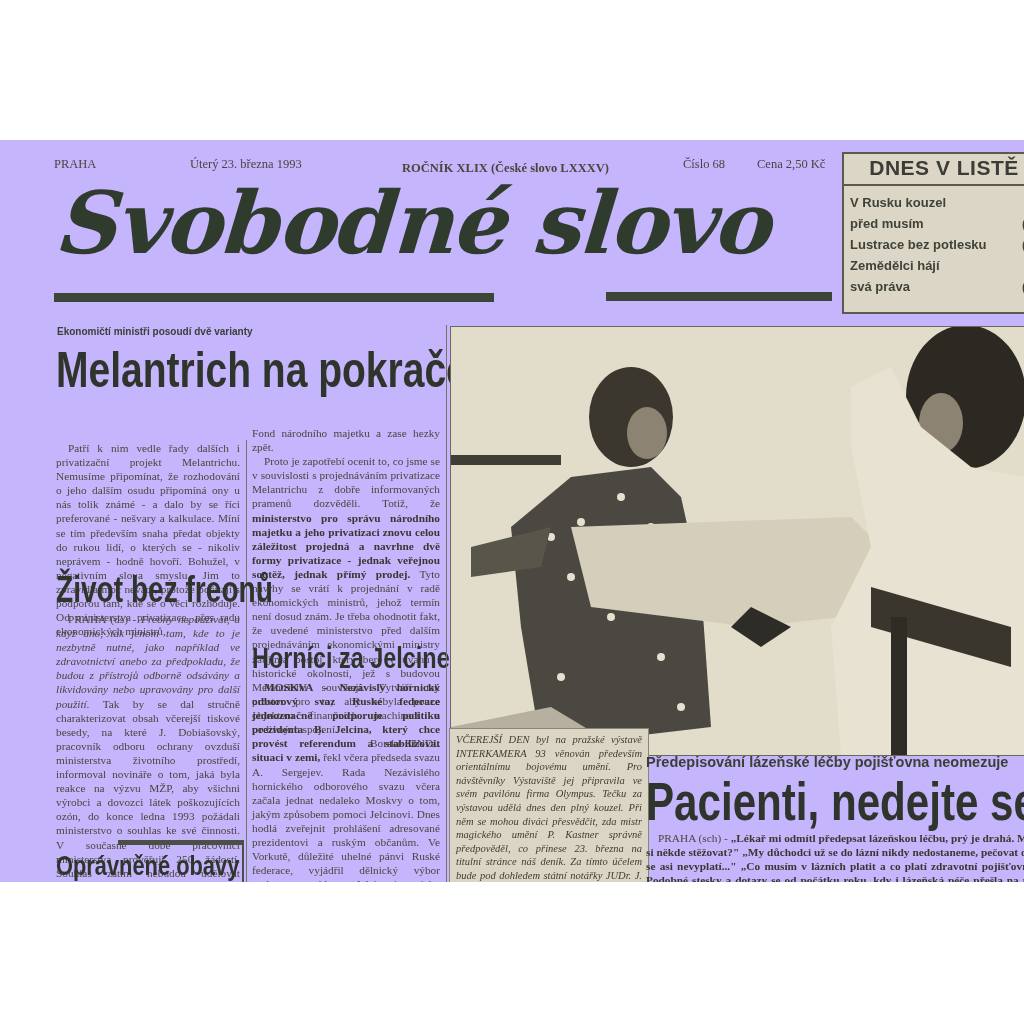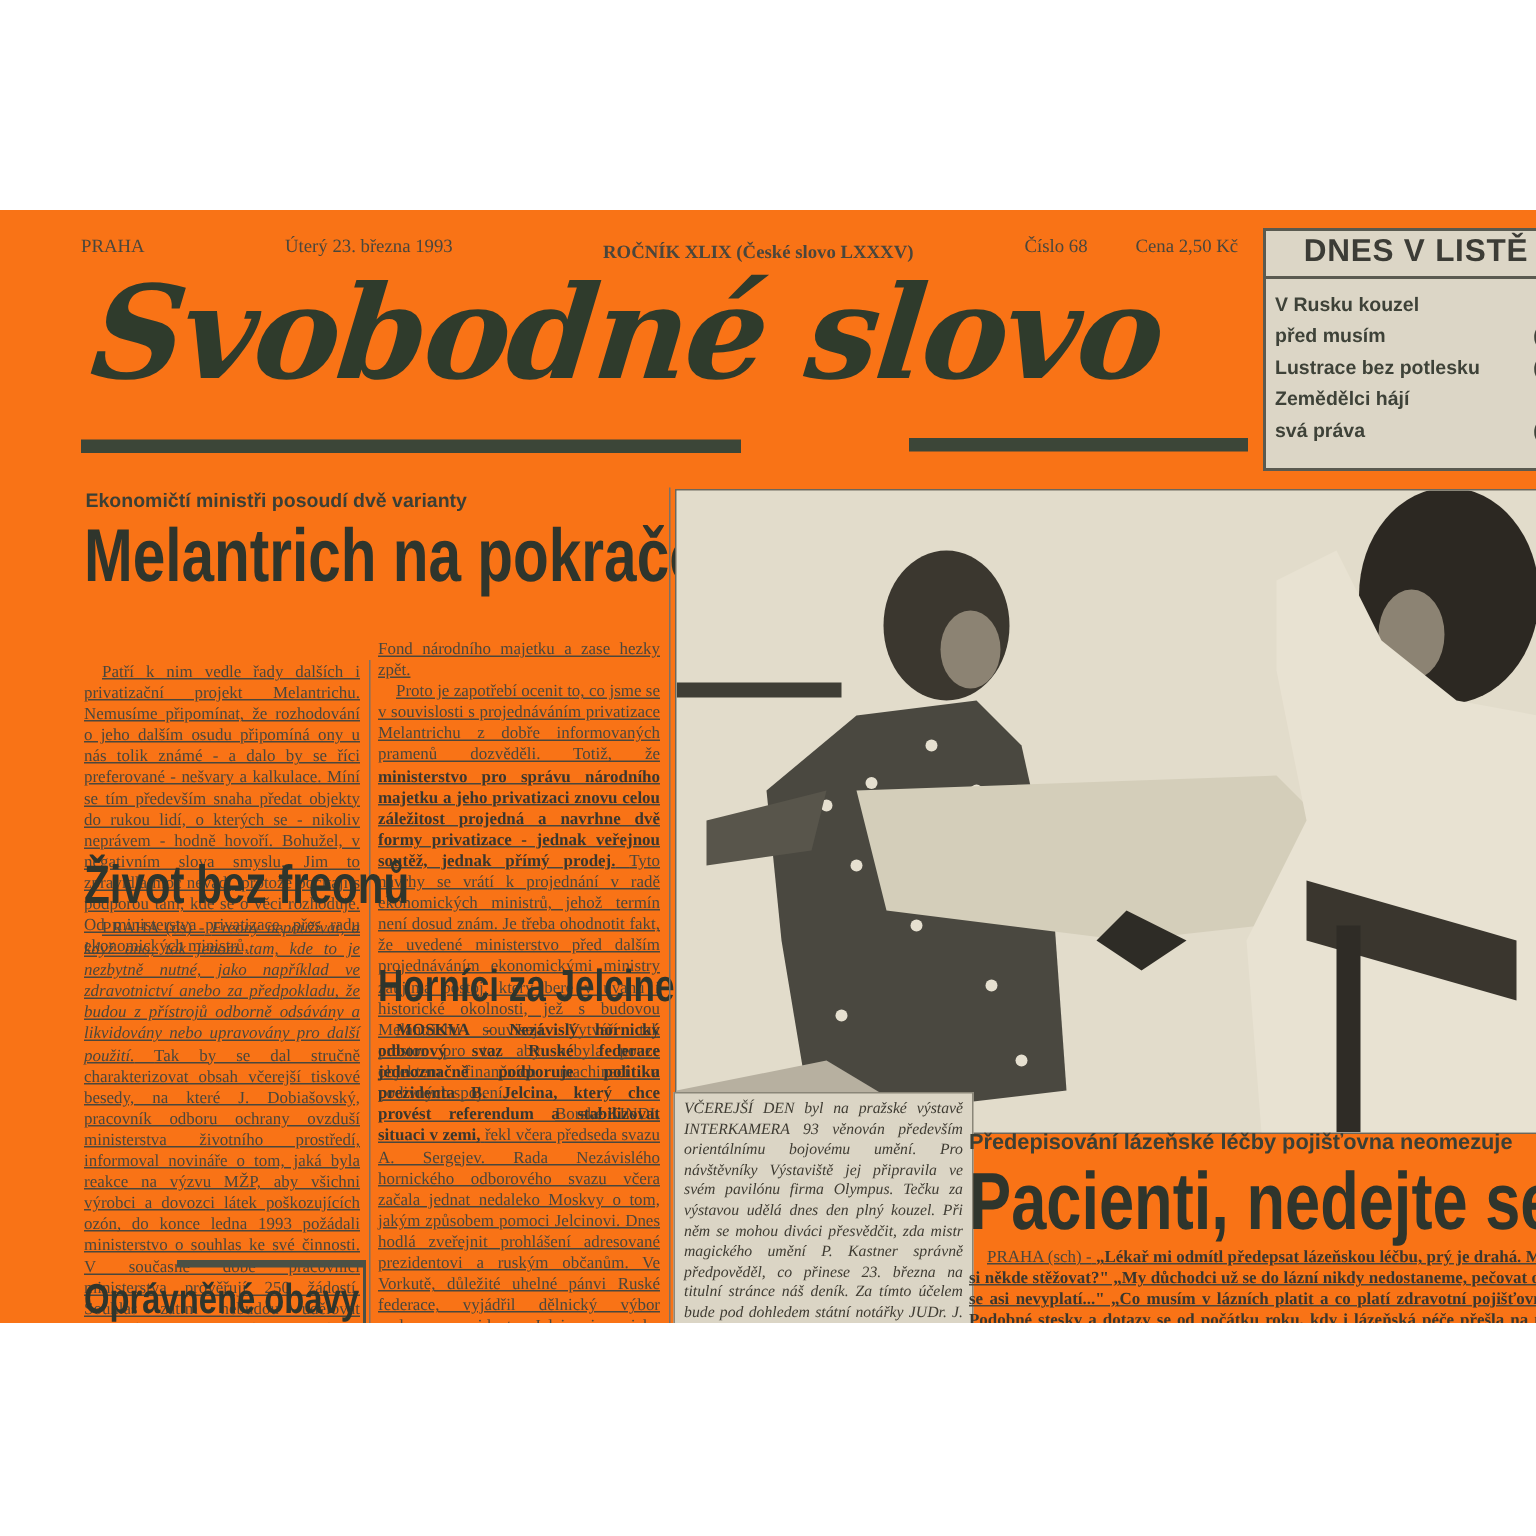--- a/index.html
+++ b/index.html
@@ -1,34 +1,34 @@
 <!DOCTYPE html>
 <html><head>
 <meta charset="utf-8">
 <style>
   html, body { margin:0; padding:0; }
   body { width:1024px; height:1024px; background:#ffffff; position:relative; overflow:hidden;
          font-family:"DejaVu Serif", serif; color:#3d3a30; }
   .paper { position:absolute; left:0; top:140px; width:1024px; height:742px;
-           background:#f97316; overflow:hidden; }
+           background:#c4b5fd; overflow:hidden; }
   .abs { position:absolute; }
   .masthead-meta { font-family:"Liberation Serif", serif; font-size:12.5px; color:#4a463c; white-space:nowrap; }
   .logo { font-family:"DejaVu Serif", serif; font-style:italic; font-weight:bold; color:#2f3b2c;
           font-size:86px; letter-spacing:-2px; line-height:1; white-space:nowrap; transform:skewX(-6deg); }
   .rule { background:#3c4638; }
   .index-box { border:2px solid #5a5a50; background:#dcd6c6; }
   .index-title { font-family:"Liberation Sans", sans-serif; font-weight:bold; font-size:21px; color:#3c3c36;
                  letter-spacing:0.5px; text-align:center; border-bottom:2px solid #5a5a50; padding:2px 0 4px; }
   .index-item { font-family:"Liberation Sans", sans-serif; font-weight:bold; font-size:13px; color:#3e4238;
                 display:flex; justify-content:space-between; line-height:21px; padding:0 6px; }
-  .kicker { font-family:"Liberation Sans", sans-serif; font-weight:bold; font-size:13px; color:#3b3f35; white-space:nowrap; }
+  .kicker { font-family:"Liberation Sans", sans-serif; font-weight:bold; font-size:10px; color:#3b3f35; white-space:nowrap; }
   .headline { font-family:"Liberation Sans", sans-serif; font-weight:bold; color:#2f352c;
               transform:scaleX(0.78); transform-origin:left top; white-space:nowrap; line-height:1; }
   .body { font-family:"Liberation Serif", serif; font-size:11.3px; line-height:14.1px; color:#4b473c;
-          text-align:justify;text-decoration:underline; }
+          text-align:justify; }
   .body b { color:#3a372e; }
   .lead { font-family:"Liberation Serif", serif; font-size:11.3px; line-height:14.1px; font-weight:bold; color:#3d3a30; text-align:justify; }
   .indent { text-indent:12px; }
   .byline { text-align:right; }
   .caption { background:#dbd5c5; border:1px solid #8a8678; font-family:"Liberation Serif", serif;
              font-style:italic; font-size:10.5px; line-height:13.6px; color:#3f3c33; text-align:justify; padding:4px 6px; }
   .photo { background:#d8d2c1; border:1px solid #6b675c; overflow:hidden; }
   .vrule { background:#77736a; width:1px; }
   .hbar { background:#4a5045; }
 </style>

